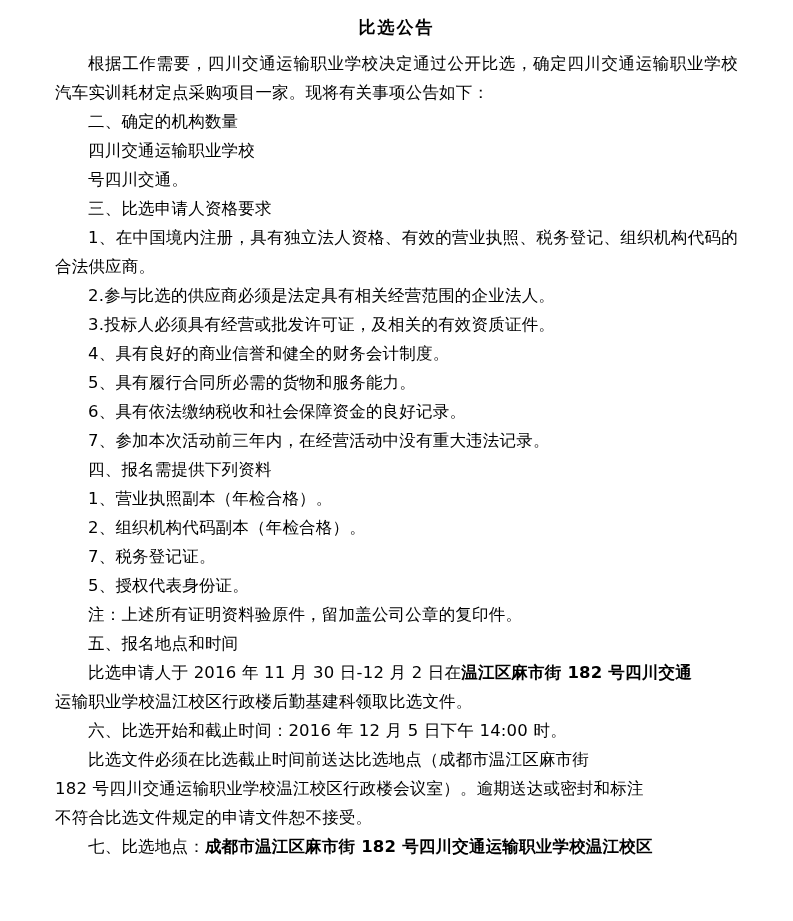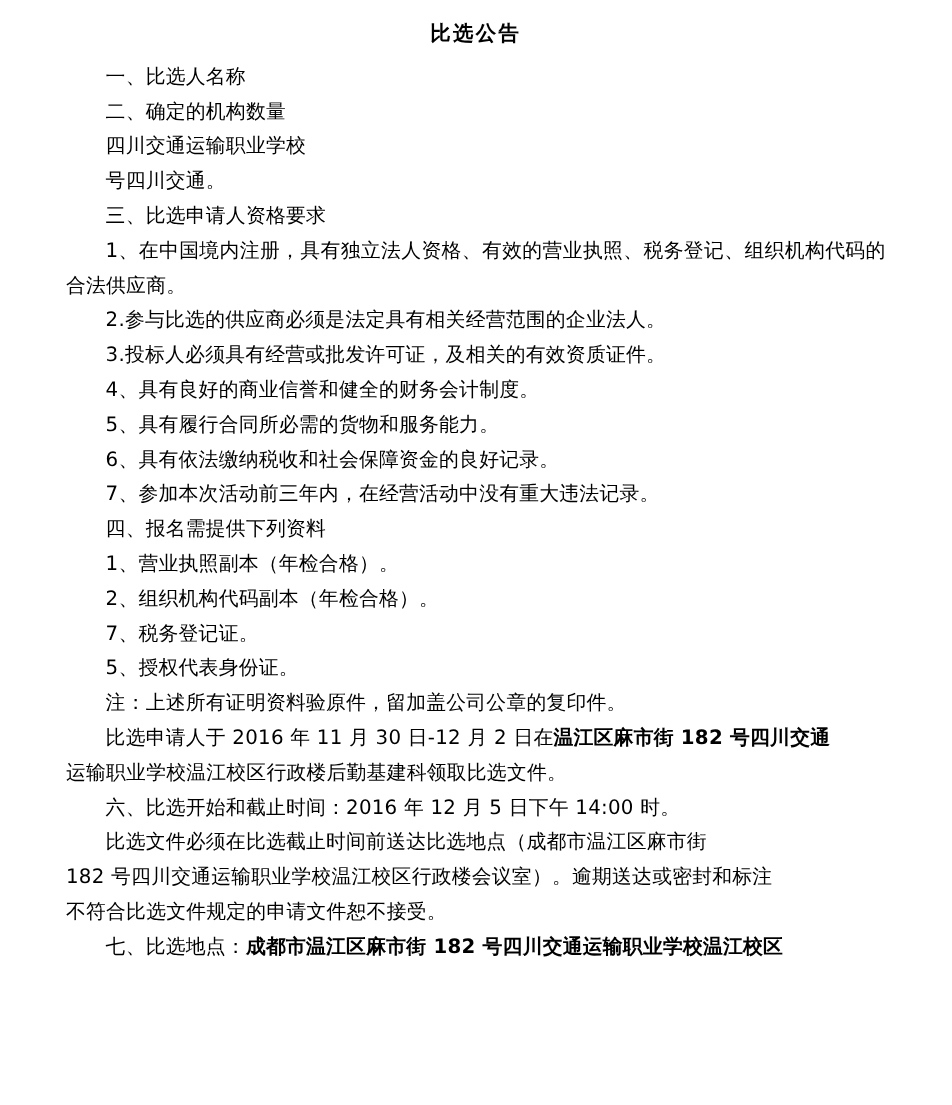--- a/index.html
+++ b/index.html
@@ -45,38 +45,39 @@
   .para b {
     font-weight: bold;
   }
 </style>
 </head>
 <body>
 
 <div class="page">
   <div class="doc-title">比选公告</div>
   <div class="body-text">
-      <div class="para indent2">一、比选人名称</div>
+      <div class="para indent2">根据工作需要，四川交通运输职业学校决定通过公开比选，确定四川交通运输职业学校汽车实训耗材定点采购项目一家。现将有关事项公告如下：</div>
       <div class="para indent2">二、确定的机构数量</div>
       <div class="para indent2">四川交通运输职业学校</div>
       <div class="para indent2">号四川交通。</div>
       <div class="para indent2">三、比选申请人资格要求</div>
       <div class="para indent2">1、在中国境内注册，具有独立法人资格、有效的营业执照、税务登记、组织机构代码的合法供应商。</div>
       <div class="para indent2">2.参与比选的供应商必须是法定具有相关经营范围的企业法人。</div>
       <div class="para indent2">3.投标人必须具有经营或批发许可证，及相关的有效资质证件。</div>
       <div class="para indent2">4、具有良好的商业信誉和健全的财务会计制度。</div>
       <div class="para indent2">5、具有履行合同所必需的货物和服务能力。</div>
       <div class="para indent2">6、具有依法缴纳税收和社会保障资金的良好记录。</div>
       <div class="para indent2">7、参加本次活动前三年内，在经营活动中没有重大违法记录。</div>
       <div class="para indent2">四、报名需提供下列资料</div>
       <div class="para indent2">1、营业执照副本（年检合格）。</div>
       <div class="para indent2">2、组织机构代码副本（年检合格）。</div>
       <div class="para indent2">7、税务登记证。</div>
       <div class="para indent2">5、授权代表身份证。</div>
       <div class="para indent2">注：上述所有证明资料验原件，留加盖公司公章的复印件。</div>
+      <div class="para indent2">五、报名地点和时间</div>
       <div class="para indent2">比选申请人于 2016 年 11 月 30 日-12 月 2 日在<b>温江区麻市街 182 号四川交通</b></div>
       <div class="para indent0">运输职业学校温江校区行政楼后勤基建科领取比选文件。</div>
       <div class="para indent2">六、比选开始和截止时间：2016 年 12 月 5 日下午 14:00 时。</div>
       <div class="para indent2">比选文件必须在比选截止时间前送达比选地点（成都市温江区麻市街</div>
       <div class="para indent0">182 号四川交通运输职业学校温江校区行政楼会议室）。逾期送达或密封和标注</div>
       <div class="para indent0">不符合比选文件规定的申请文件恕不接受。</div>
       <div class="para indent2">七、比选地点：<b>成都市温江区麻市街 182 号四川交通运输职业学校温江校区</b></div>
     </div>
 </div>
 

